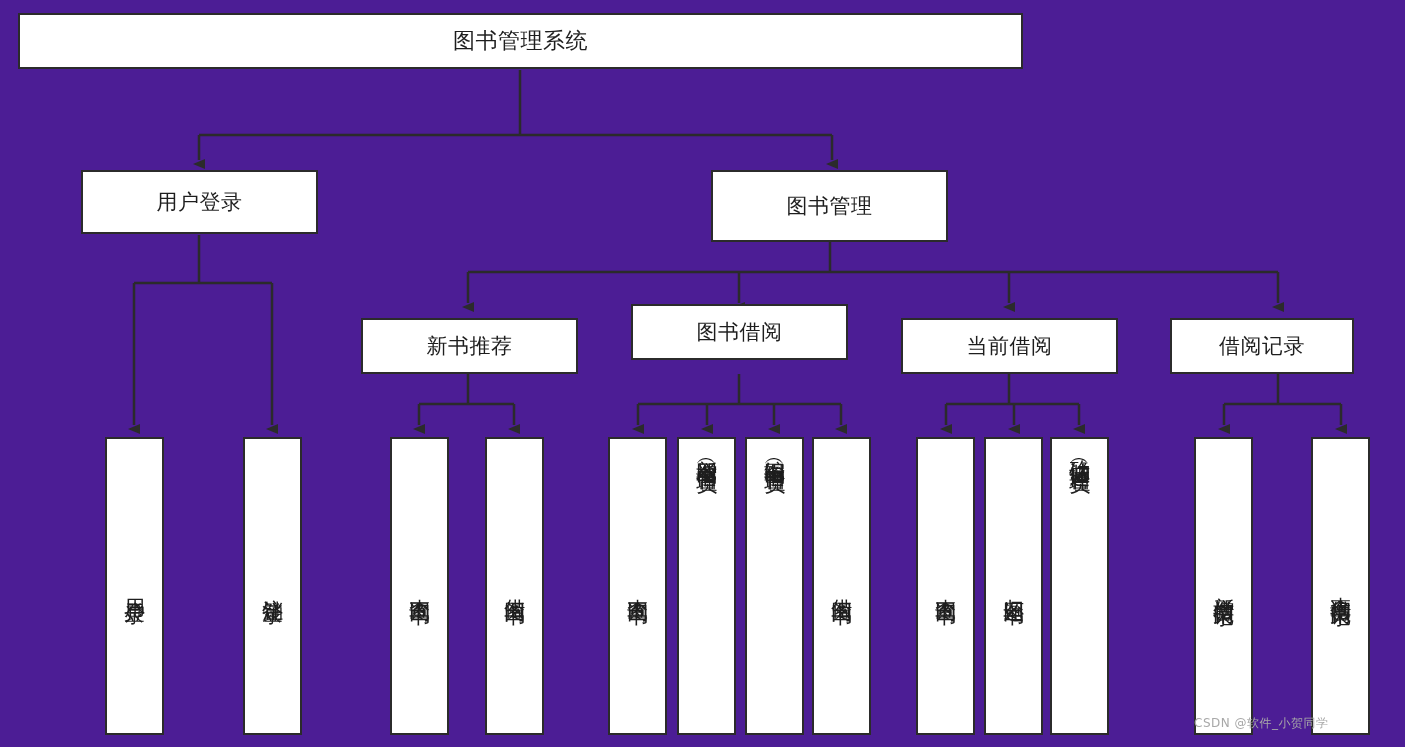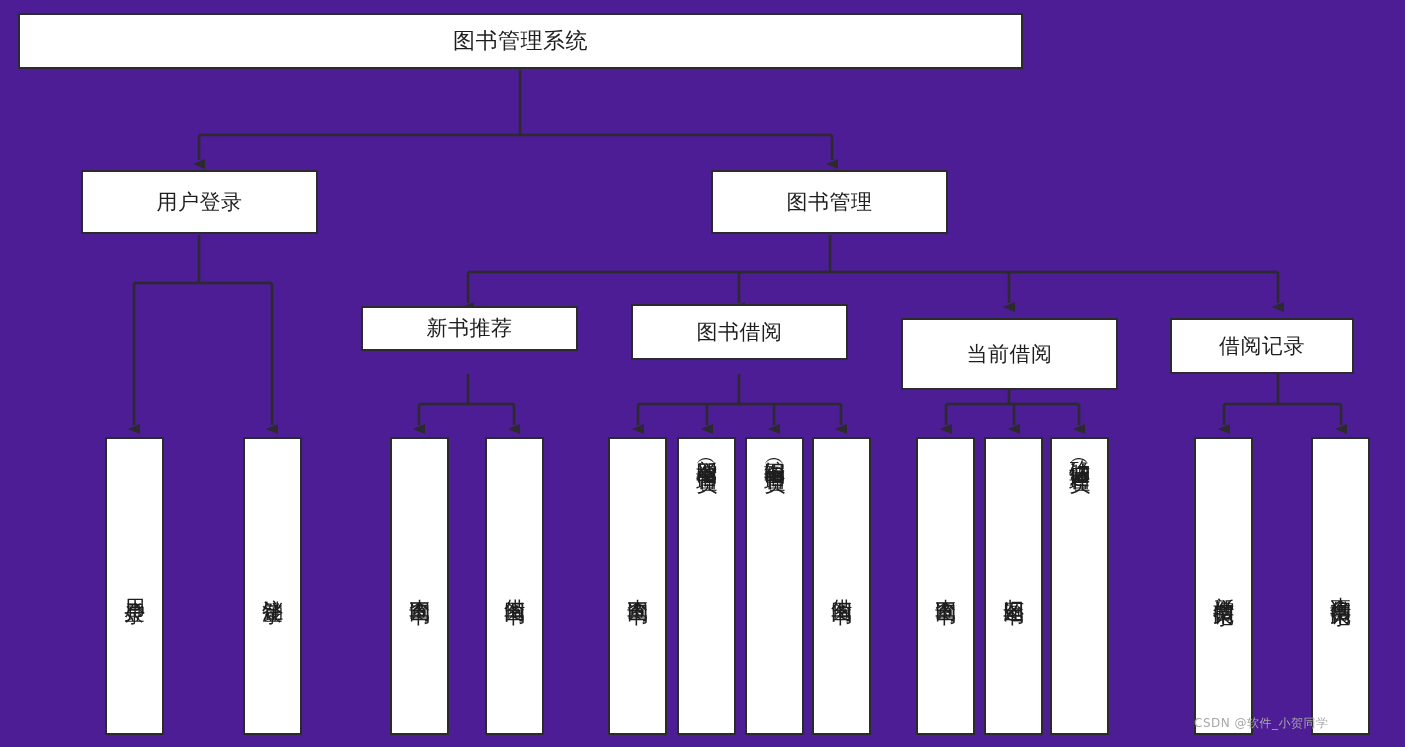--- a/index.html
+++ b/index.html
@@ -125,31 +125,31 @@
     </g>
   </svg>
 
   <div class="node root" style="left:18px; top:13px; width:1005px; height:56px;">
     <span class="label">图书管理系统</span>
   </div>
 
   <div class="node" style="left:81px; top:170px; width:237px; height:64px;">
     <span class="label">用户登录</span>
   </div>
-  <div class="node" style="left:711px; top:170px; width:237px; height:64px;">
+  <div class="node" style="left:711px; top:170px; width:237px; height:72px;">
     <span class="label">图书管理</span>
   </div>
 
-  <div class="node" style="left:361px; top:306px; width:217px; height:45px;">
+  <div class="node" style="left:361px; top:318px; width:217px; height:56px;">
     <span class="label">新书推荐</span>
   </div>
   <div class="node" style="left:631px; top:304px; width:217px; height:56px;">
     <span class="label">图书借阅</span>
   </div>
-  <div class="node" style="left:901px; top:318px; width:217px; height:72px;">
+  <div class="node" style="left:901px; top:318px; width:217px; height:56px;">
     <span class="label">当前借阅</span>
   </div>
   <div class="node" style="left:1170px; top:318px; width:184px; height:56px;">
     <span class="label">借阅记录</span>
   </div>
 
   <div class="node leaf centered" style="left:105px; top:437px; width:59px; height:298px;">
     <span class="label">用户登录</span>
   </div>
   <div class="node leaf centered" style="left:243px; top:437px; width:59px; height:298px;">

